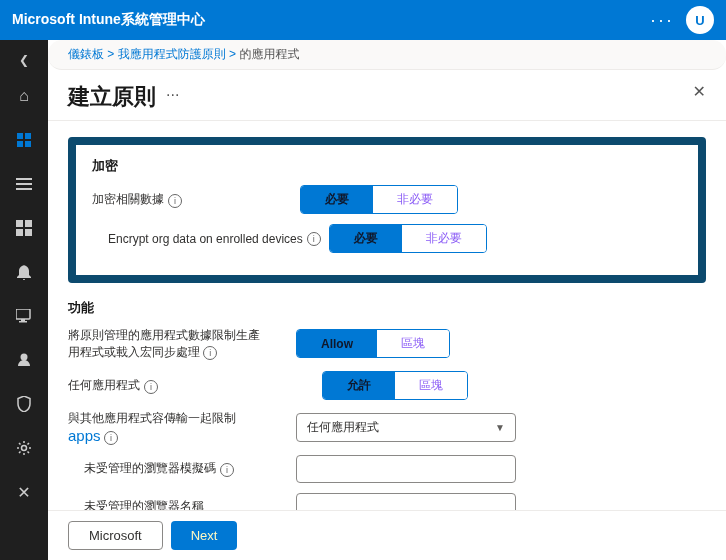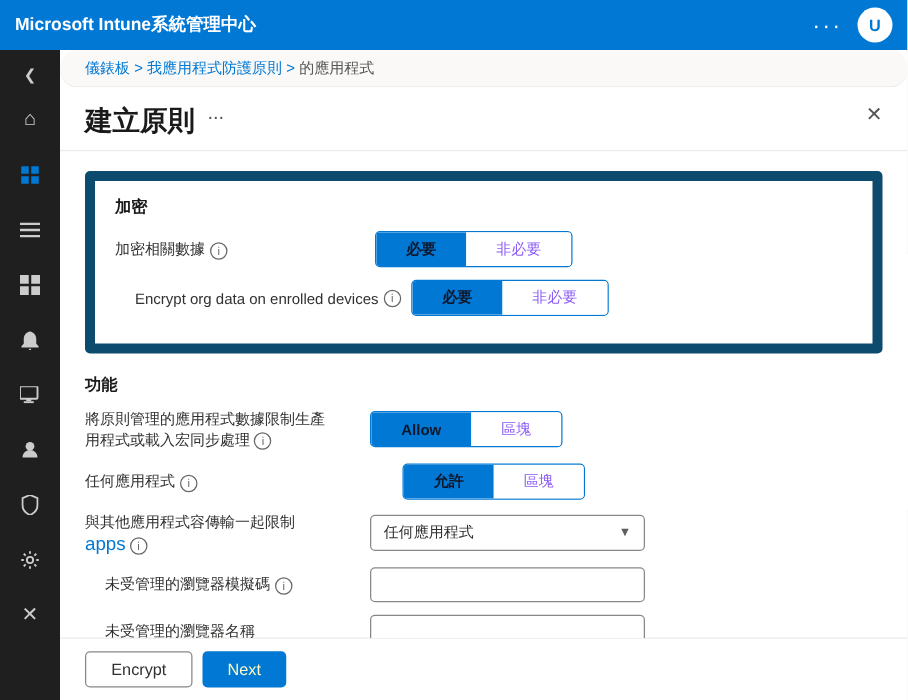--- a/index.html
+++ b/index.html
@@ -387,17 +387,17 @@
           </div>
           <div style="margin-left: 20px;">
             <input class="text-input" type="text" value="" style="">
           </div>
         </div>
 
       </div>
     </div>
 
     <div class="footer">
-      <button class="btn-prev">Encrypt</button>
+      <button class="btn-prev">Microsoft</button>
       <button class="btn-next">Next</button>
     </div>
   </div>
 </div>
 
 </body></html>

